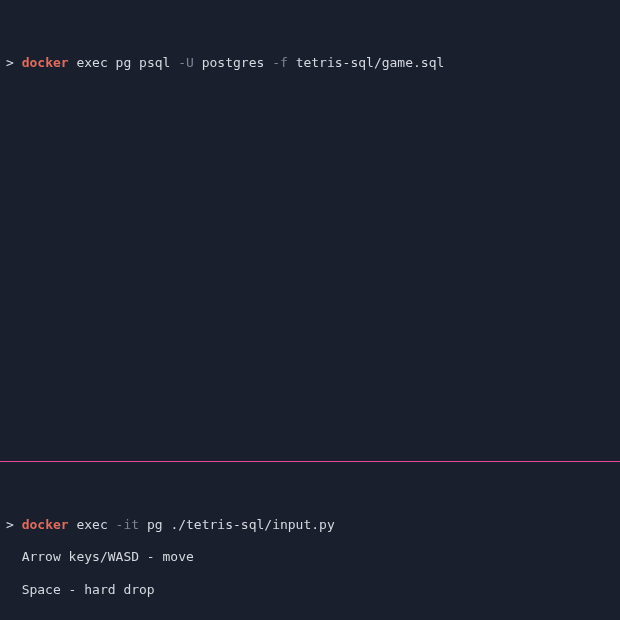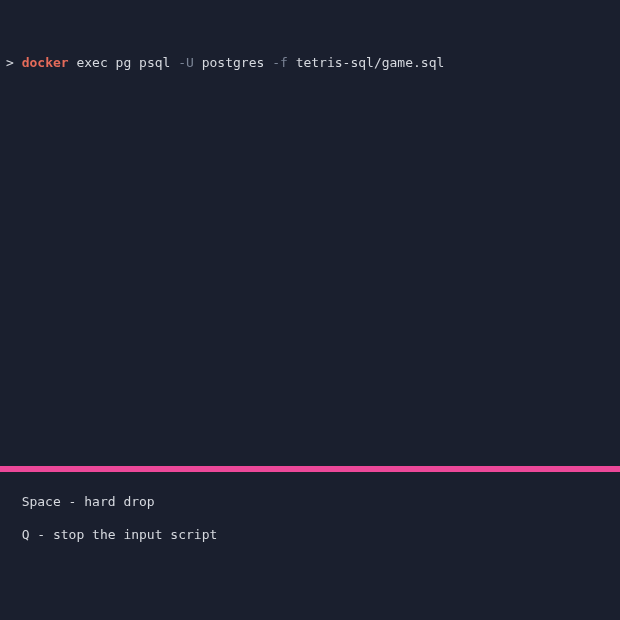--- a/index.html
+++ b/index.html
@@ -16,21 +16,21 @@
       color: #d6d9df;
       display: flex;
       flex-direction: column;
     }
     .pane {
       padding: 6px 6px;
       white-space: pre;
     }
     .pane-top {
       flex: 1 1 auto;
-      border-bottom: 6px solid #ec4899;
+      border-bottom: 1px solid #ec4899;
     }
     .pane-bottom {
       flex: 0 0 auto;
       min-height: 148px;
     }
     .prompt-caret { color: #d6d9df; }
     .kw { color: #e46b5a; font-weight: 600; }
     .dim { color: #7b8496; }
     .txt { color: #d6d9df; }
     .line { display: block; }
@@ -38,15 +38,17 @@
   </style>
 </head>
 <body>
 
 <div class="pane pane-top">
   <span class="line">
 <span class="prompt-caret">&gt;</span> <span class="kw">docker</span> <span class="txt">exec pg psql</span> <span class="dim">-U</span> <span class="txt">postgres</span> <span class="dim">-f</span> <span class="txt">tetris-sql/game.sql</span></span>
 </div>
 
 <div class="pane pane-bottom">
+  <span class="line">
+<span class="prompt-caret">&gt;</span> <span class="kw">docker</span> <span class="txt">exec</span> <span class="dim">-it</span> <span class="txt">pg ./tetris-sql/input.py</span></span>
+<span class="line"><span class="indent"></span><span>Arrow keys/WASD - move</span></span>
 <span class="line"><span class="indent"></span><span>Space - hard drop</span></span>
-<span class="line"><span class="indent"></span><span>Q - stop the input script</span></span>
 </div>
 
 </body></html>

